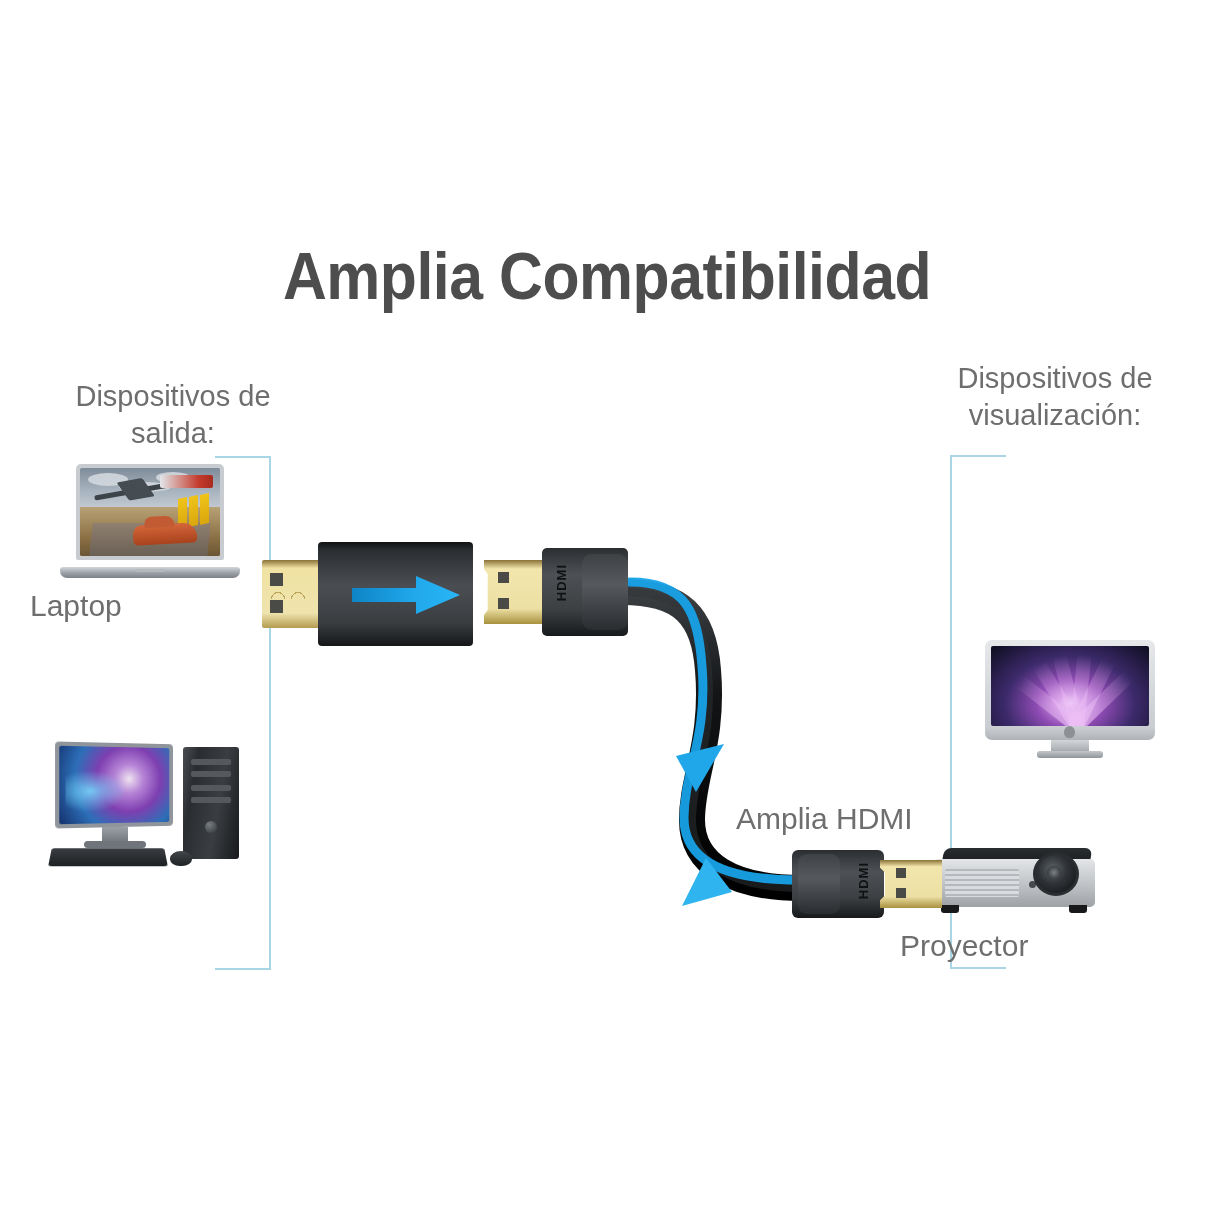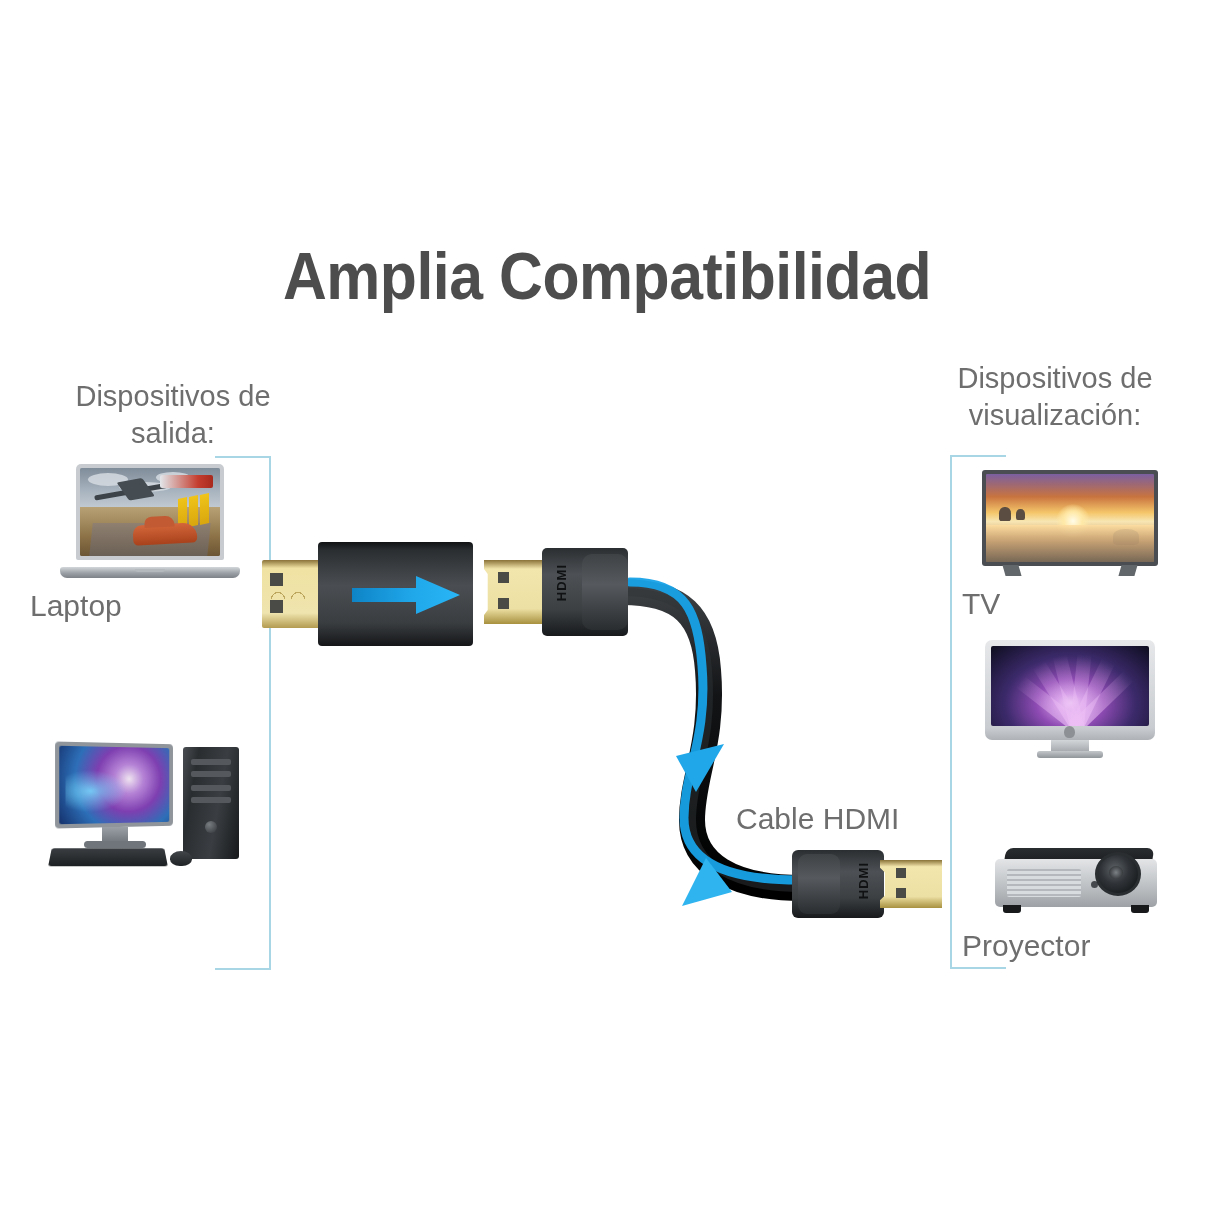--- a/index.html
+++ b/index.html
@@ -279,21 +279,21 @@
     width: 38px; height: 12px;
     background: linear-gradient(180deg,#d3d6d9,#a4a8ac);
   }
   .mon-foot {
     position: absolute; left: 50%; top: 111px; margin-left: -33px;
     width: 66px; height: 7px; border-radius: 3px;
     background: linear-gradient(180deg,#c3c7ca,#90959a);
   }
 
   
-  #dev-projector { left: 962px; top: 848px; width: 230px; }
+  #dev-projector { left: 900px; top: 848px; width: 230px; }
   .proj-art { width: 176px; height: 72px; }
   .proj-top {
     position: absolute; left: 16px; top: 0;
     width: 148px; height: 16px;
     background: linear-gradient(180deg,#2a2d30,#1a1c1e);
     border-radius: 7px 7px 0 0;
     transform: skewX(-9deg);
   }
   .proj-body {
     position: absolute; left: 6px; top: 11px;
@@ -497,36 +497,20 @@
         <div class="pc-bay" style="top:24px;"></div>
         <div class="pc-bay" style="top:38px;"></div>
         <div class="pc-bay" style="top:50px;"></div>
         <div class="pc-power"></div>
       </div>
       <div class="pc-kb"></div>
       <div class="pc-mouse"></div>
     </div>
   </div>
 
-  <div class="device" id="dev-tv">
-    <div class="device-art tv-art">
-      <div class="tv-frame">
-        <div class="tv-screen">
-          <div class="tv-sun"></div>
-          <div class="tv-rock" style="left:8%;top:38%;width:12px;height:14px;"></div>
-          <div class="tv-rock" style="left:18%;top:40%;width:9px;height:11px;"></div>
-          <div class="tv-rock" style="left:76%;top:62%;width:26px;height:16px;"></div>
-          <div class="tv-water"></div>
-        </div>
-      </div>
-      <div class="tv-stand-l"></div>
-      <div class="tv-stand-r"></div>
-    </div>
-    <div class="device-label">TV</div>
-  </div>
 
   <div class="device" id="dev-monitor">
     <div class="device-art mon-art">
       <div class="mon-body">
         <div class="mon-screen">
           <div class="mon-ray" style="transform:rotate(-52deg);"></div>
           <div class="mon-ray" style="transform:rotate(-32deg);"></div>
           <div class="mon-ray" style="transform:rotate(-14deg);"></div>
           <div class="mon-ray" style="transform:rotate(6deg);"></div>
           <div class="mon-ray" style="transform:rotate(26deg);"></div>
@@ -600,15 +584,15 @@
     <div id="hdmi-shell-top"></div>
     <div id="hdmi-grip-top"></div>
     <div class="hdmi-word" id="hdmi-word-top">HDMI</div>
 
     <div id="hdmi-shell-bot"></div>
     <div id="hdmi-grip-bot"></div>
     <div class="hdmi-word" id="hdmi-word-bot">HDMI</div>
     <div id="hdmi-plug-bot"></div>
   </div>
 
-  <div id="cable-label">Cable HDMI</div>
+  <div id="cable-label">Amplia HDMI</div>
 
 </div>
 
 </body></html>

